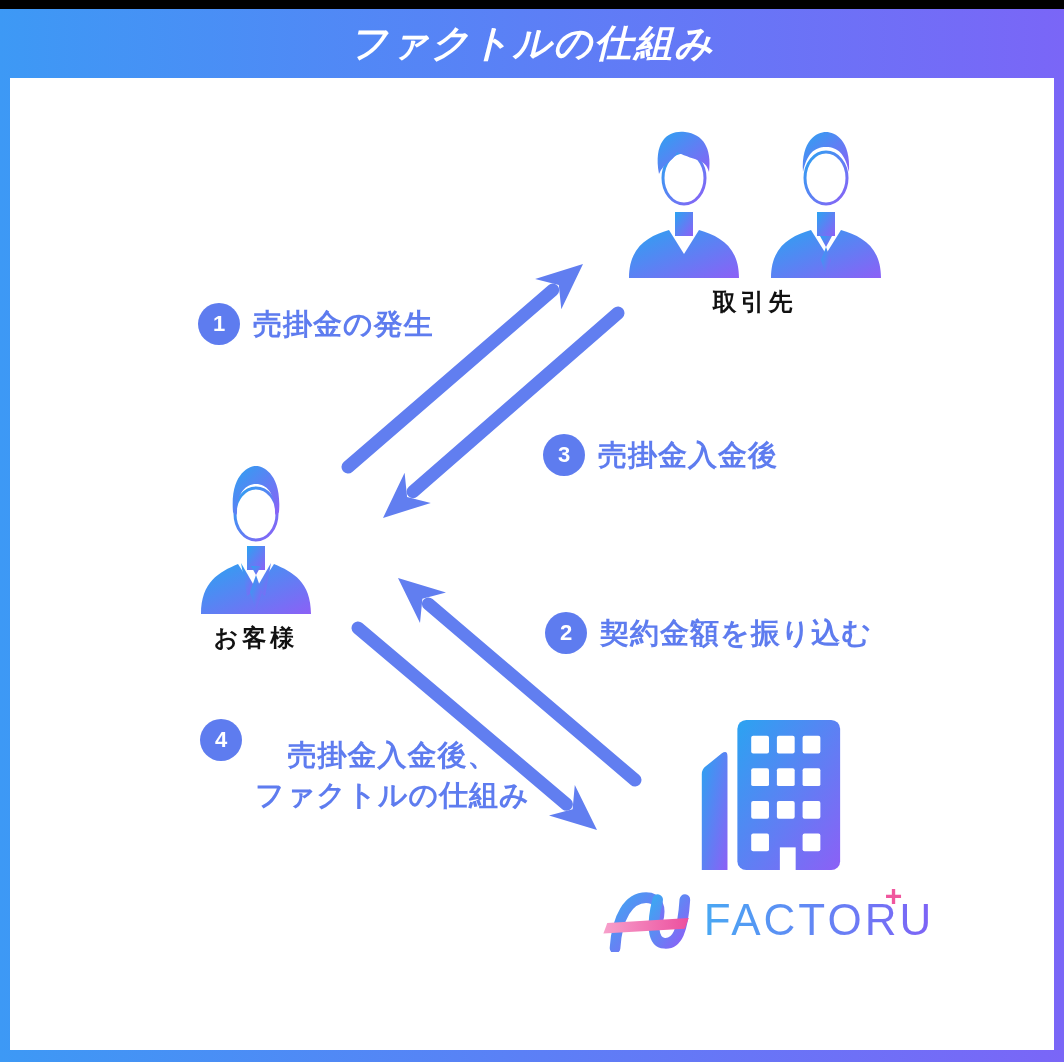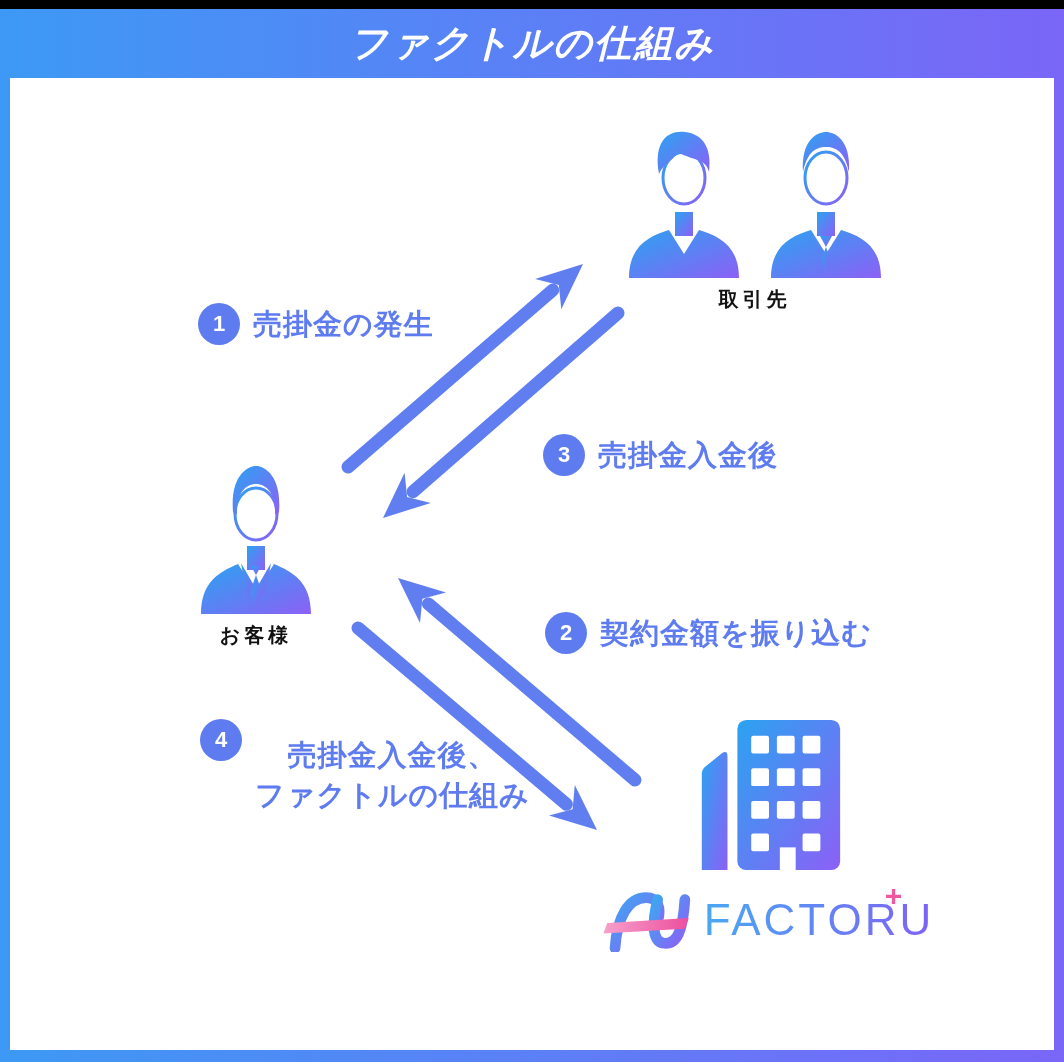--- a/index.html
+++ b/index.html
@@ -20,21 +20,21 @@
   .header h1{
     margin:0;color:#fff;font-size:38px;font-weight:700;letter-spacing:2px;
   }
   .panel{
     position:absolute;left:10px;top:78px;width:1044px;height:972px;
     background:#fff;
   }
   .arrows{position:absolute;left:0;top:0;width:1064px;height:1062px;}
 
   .actor{position:absolute;display:flex;flex-direction:column;align-items:center;}
-  .actor-label{font-size:20px;font-weight:700;color:#111;letter-spacing:4px;margin-top:8px;}
+  .actor-label{font-size:24px;font-weight:700;color:#111;letter-spacing:4px;margin-top:8px;}
   .partner{left:612px;top:126px;width:285px;}
   .partner .pair{display:flex;gap:8px;}
   .customer{left:186px;top:462px;width:140px;}
   .factoru{left:648px;top:712px;width:240px;align-items:center;justify-content:space-between;}
 
   .step{position:absolute;display:flex;align-items:flex-start;}
   .badge{
     width:42px;height:42px;border-radius:50%;background:#5E7CEF;color:#fff;
     font-size:22px;font-weight:700;display:flex;align-items:center;justify-content:center;
     flex:0 0 auto;

